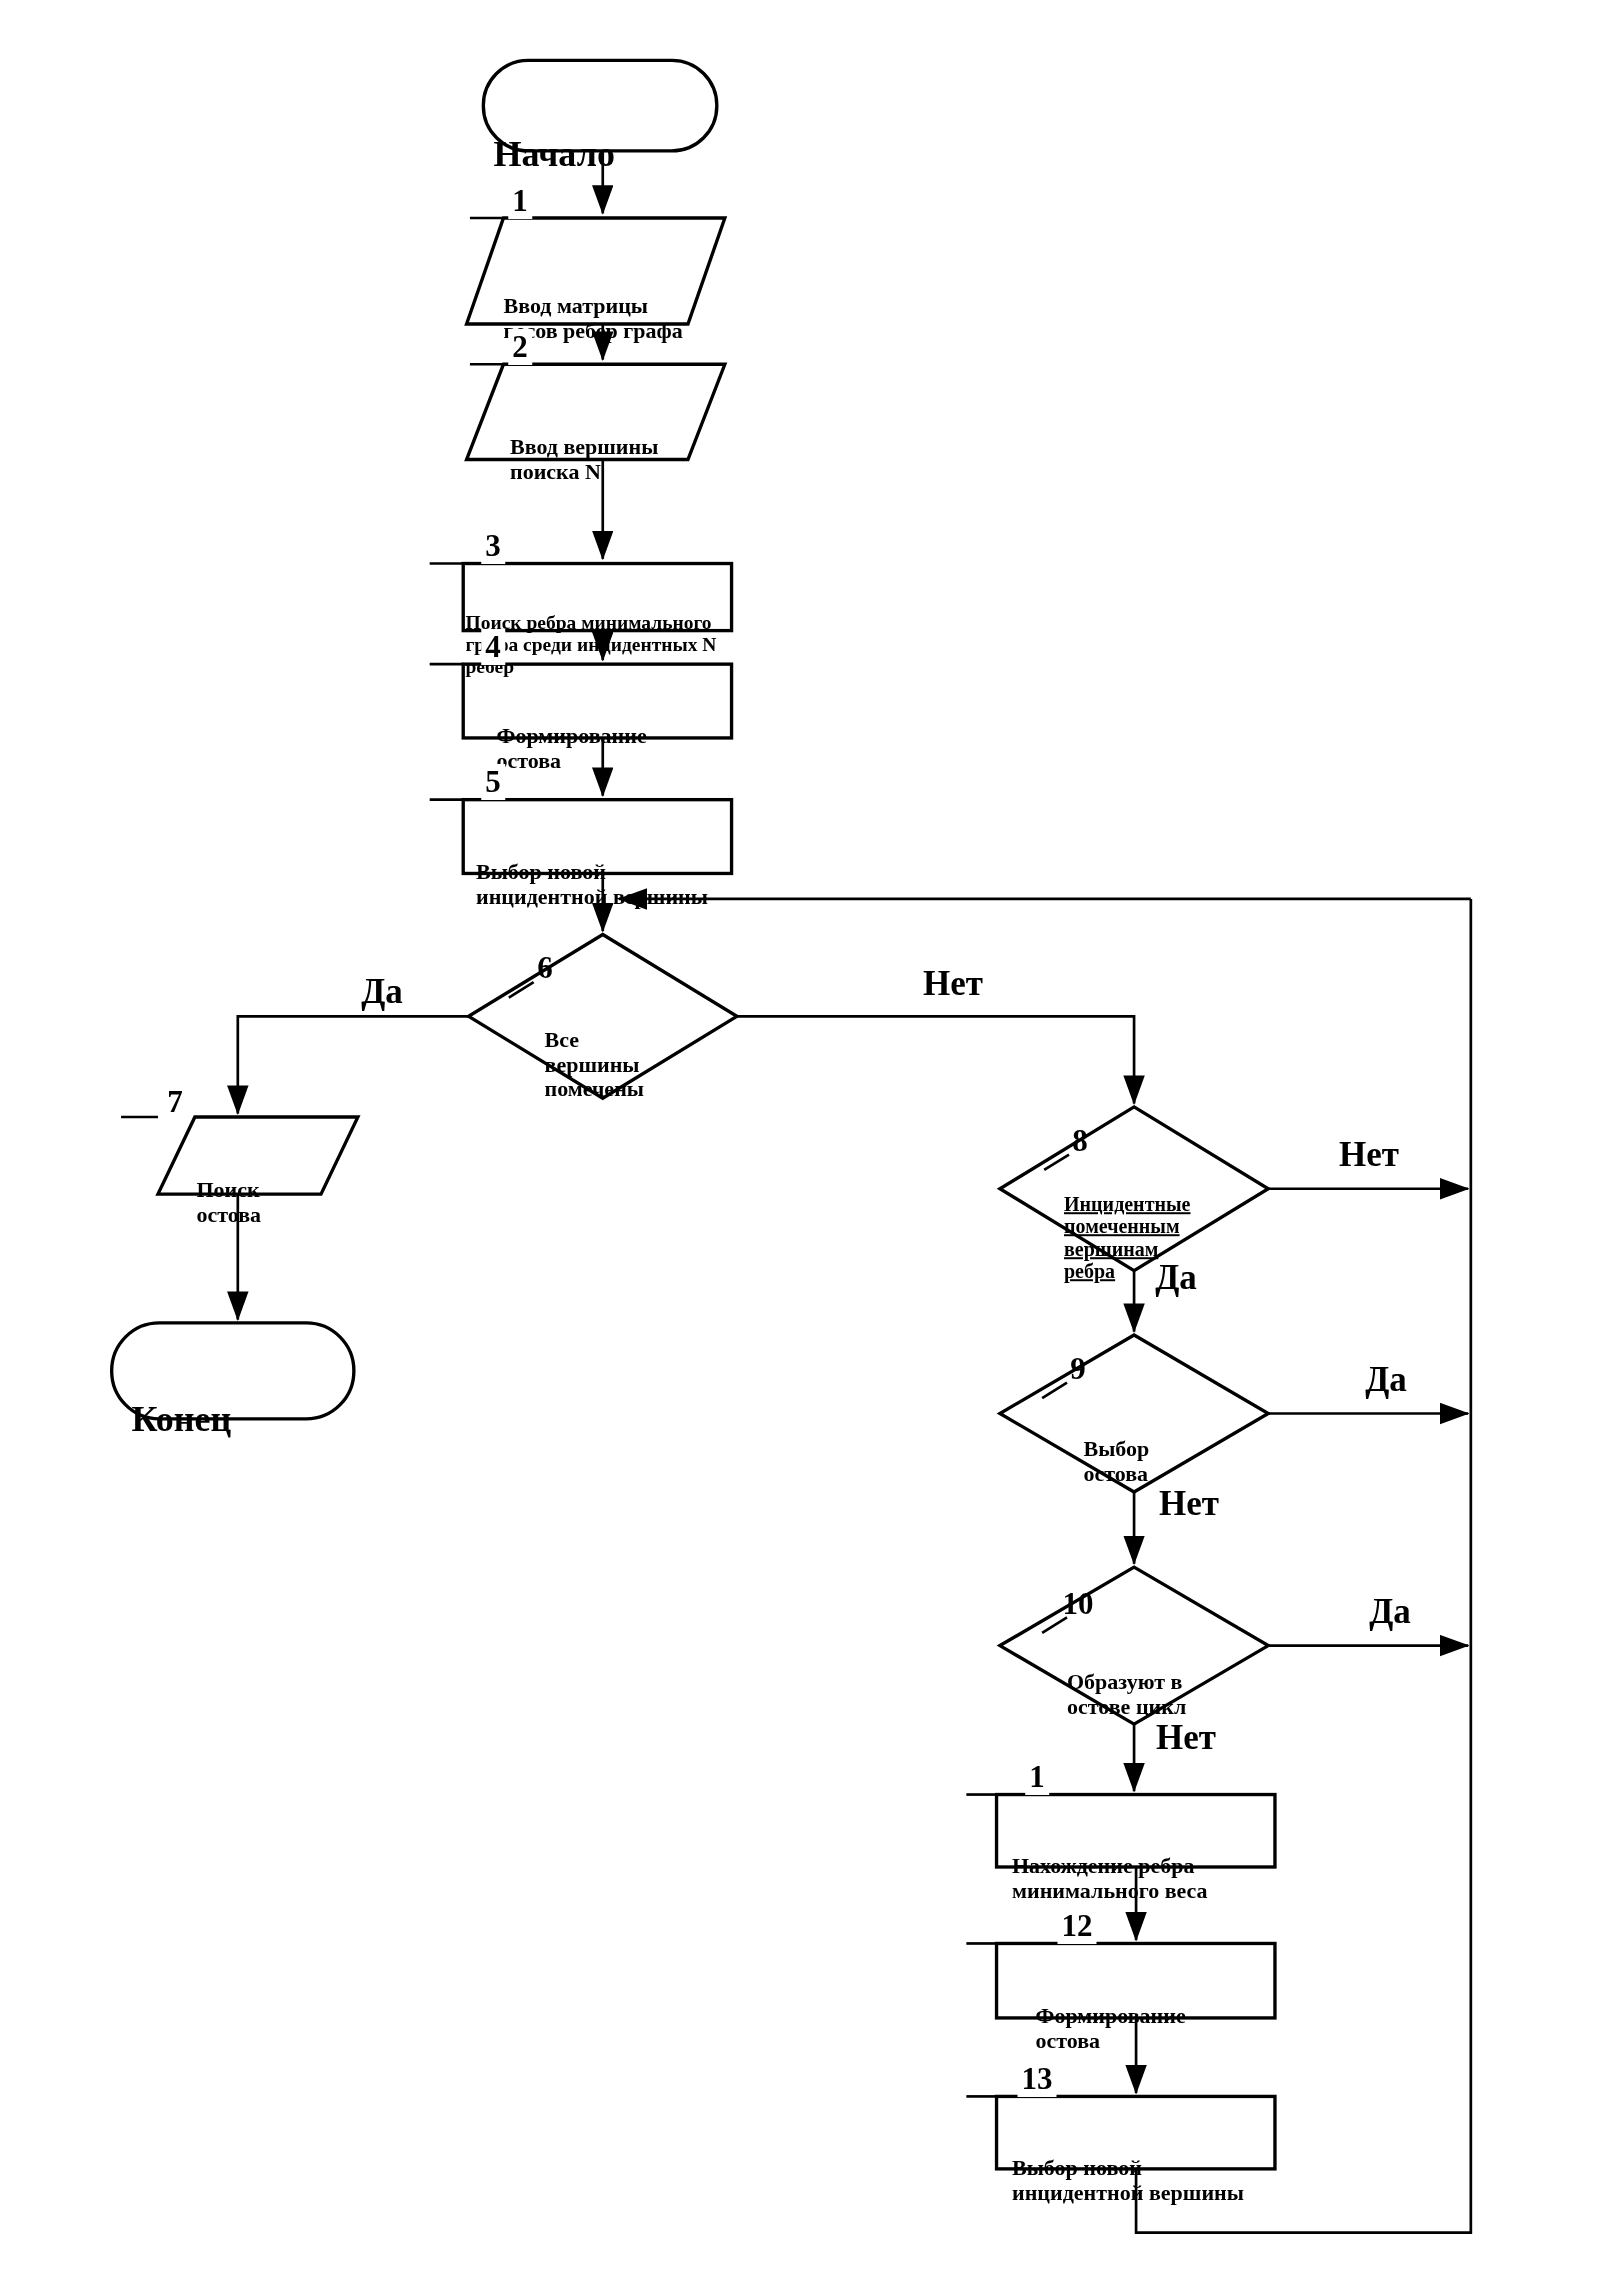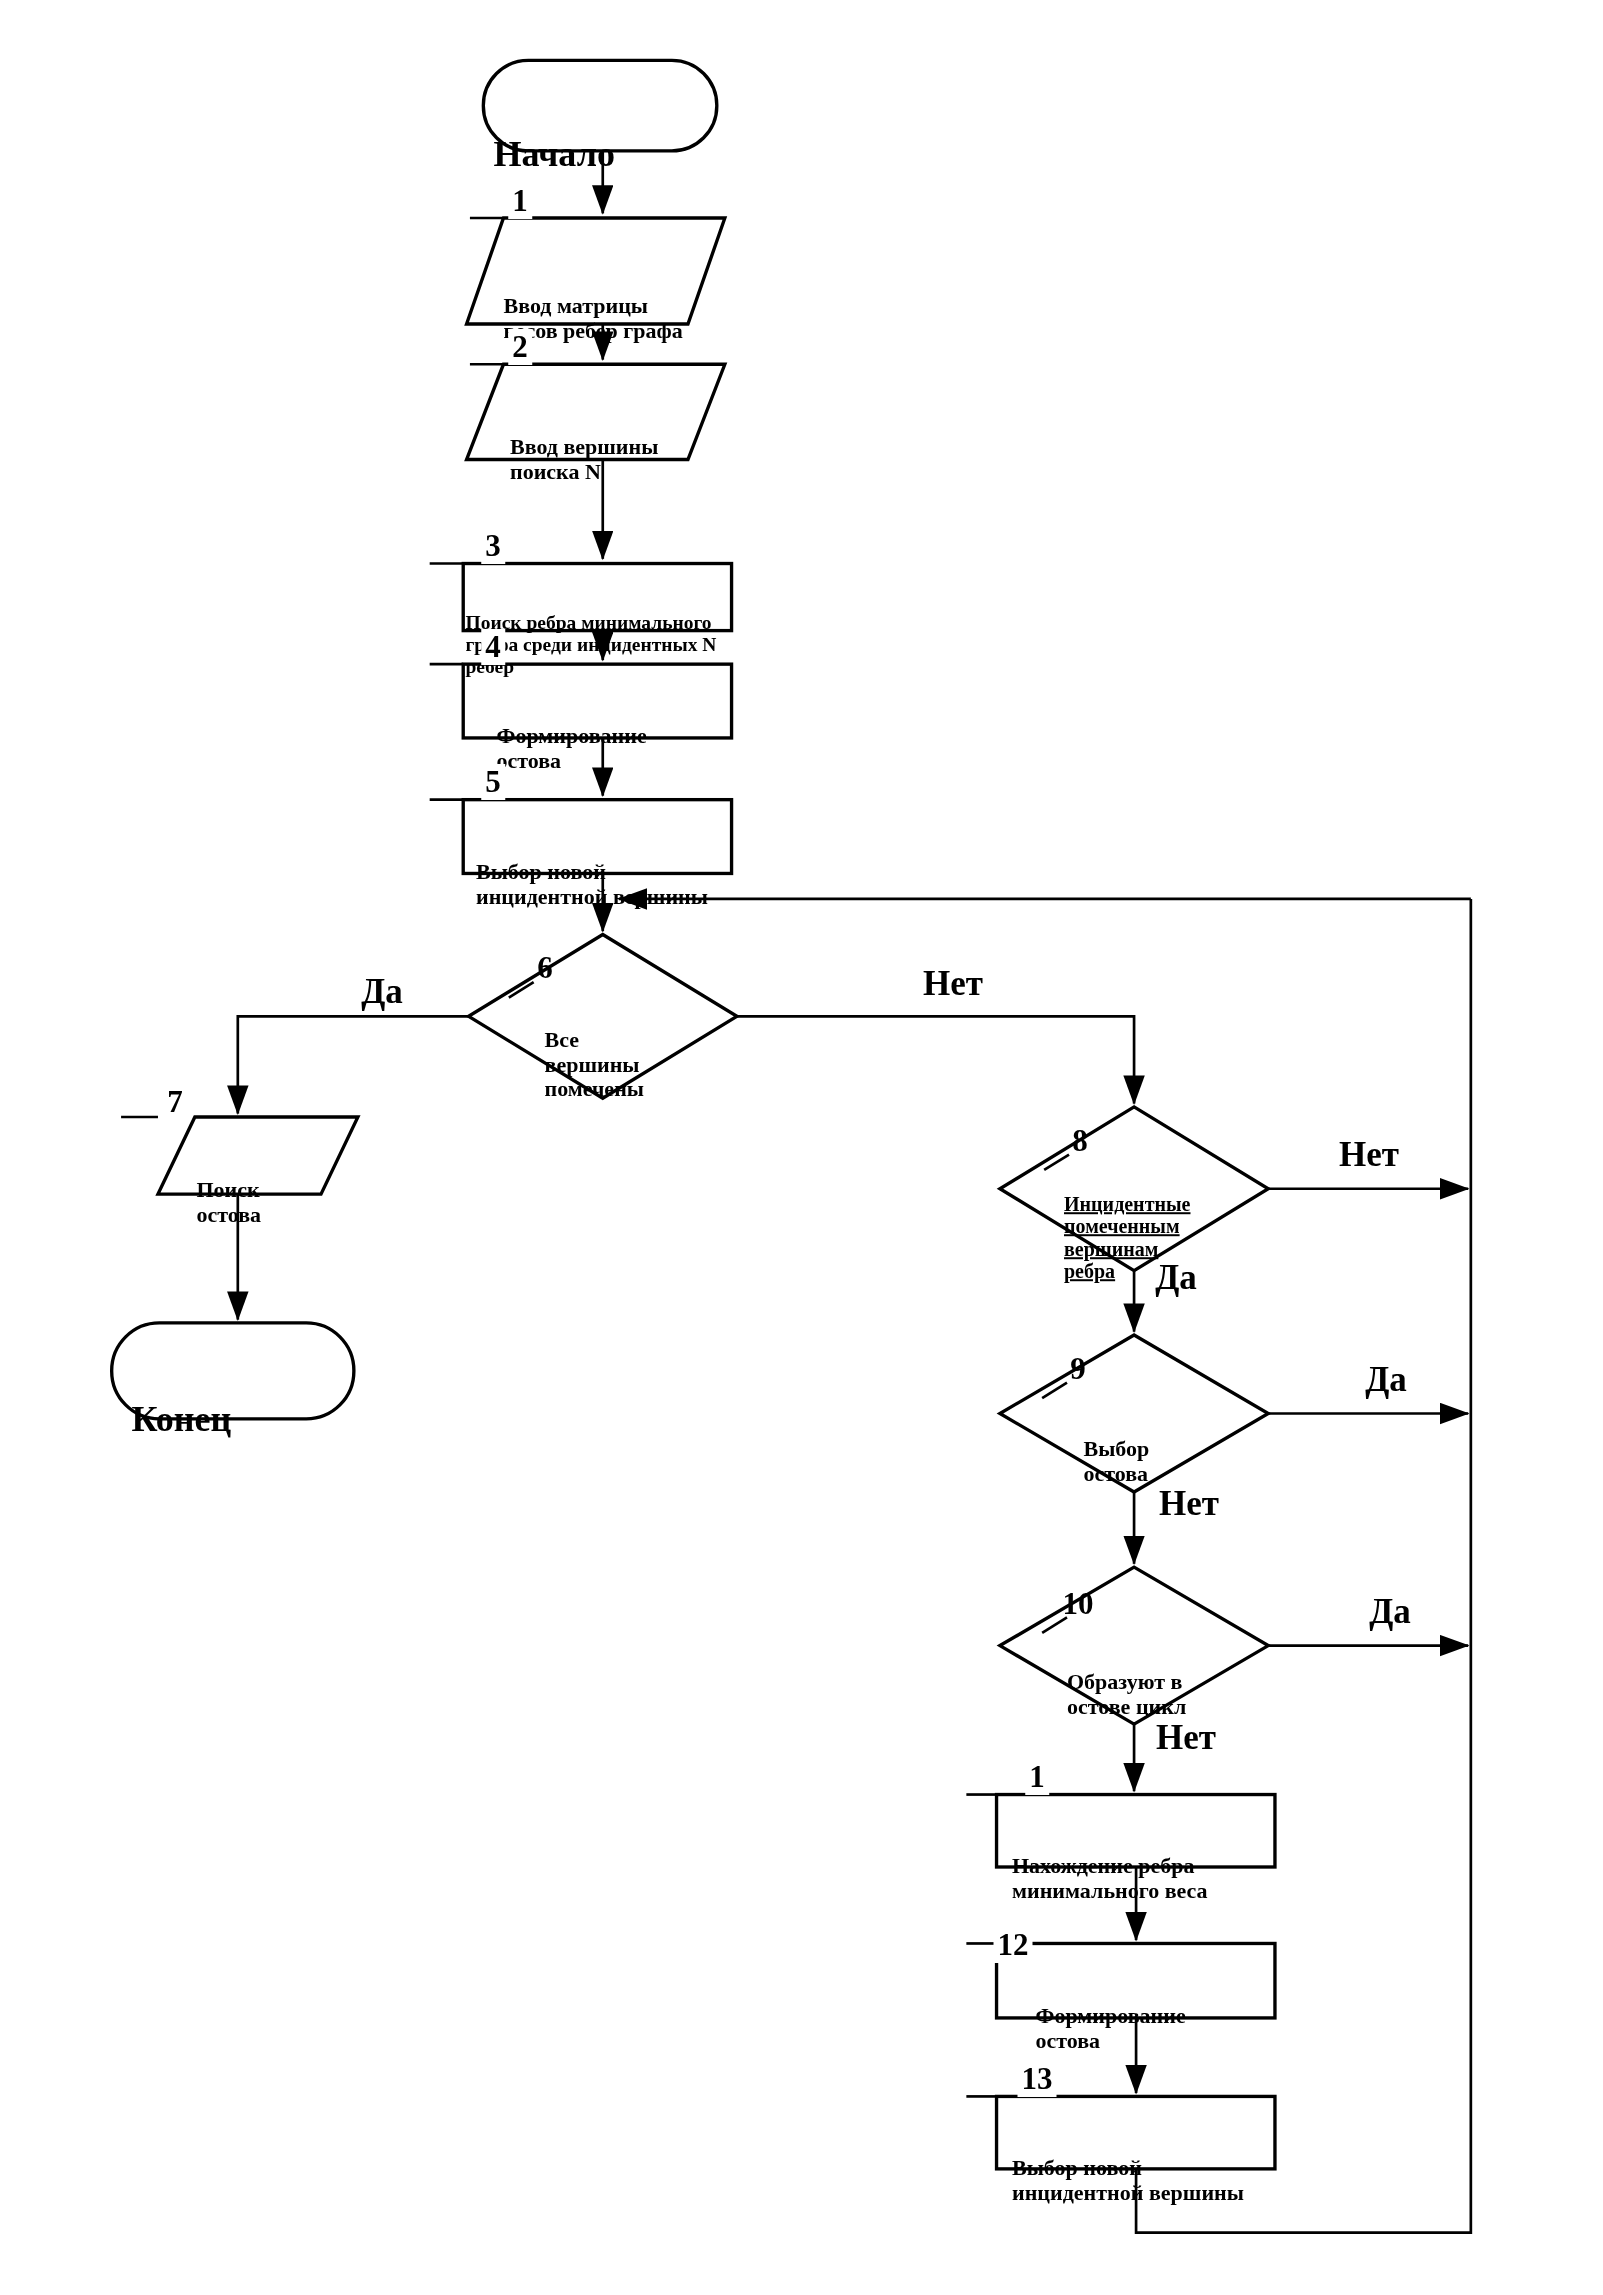--- a/index.html
+++ b/index.html
@@ -111,21 +111,21 @@
   <div class="num" style="left:520px;top:347px;">2</div>
   <div class="num" style="left:493px;top:546px;">3</div>
   <div class="num" style="left:493px;top:647px;">4</div>
   <div class="num" style="left:493px;top:782px;">5</div>
   <div class="num" style="left:545px;top:968px;background:transparent;">6</div>
   <div class="num" style="left:175px;top:1102px;">7</div>
   <div class="num" style="left:1080px;top:1141px;background:transparent;">8</div>
   <div class="num" style="left:1078px;top:1369px;background:transparent;">9</div>
   <div class="num" style="left:1078px;top:1604px;background:transparent;">10</div>
   <div class="num" style="left:1037px;top:1777px;">1</div>
-  <div class="num" style="left:1013px;top:1926px;margin-top:19px;">12</div>
+  <div class="num" style="left:1077px;top:1926px;">12</div>
   <div class="num" style="left:1037px;top:2079px;">13</div>
 
   <div class="edge-lbl" style="left:382px;top:992px;">Да</div>
   <div class="edge-lbl" style="left:953px;top:984px;">Нет</div>
   <div class="edge-lbl" style="left:1369px;top:1155px;">Нет</div>
   <div class="edge-lbl" style="left:1176px;top:1278px;">Да</div>
   <div class="edge-lbl" style="left:1386px;top:1380px;">Да</div>
   <div class="edge-lbl" style="left:1189px;top:1504px;">Нет</div>
   <div class="edge-lbl" style="left:1390px;top:1612px;">Да</div>
   <div class="edge-lbl" style="left:1186px;top:1738px;">Нет</div>

